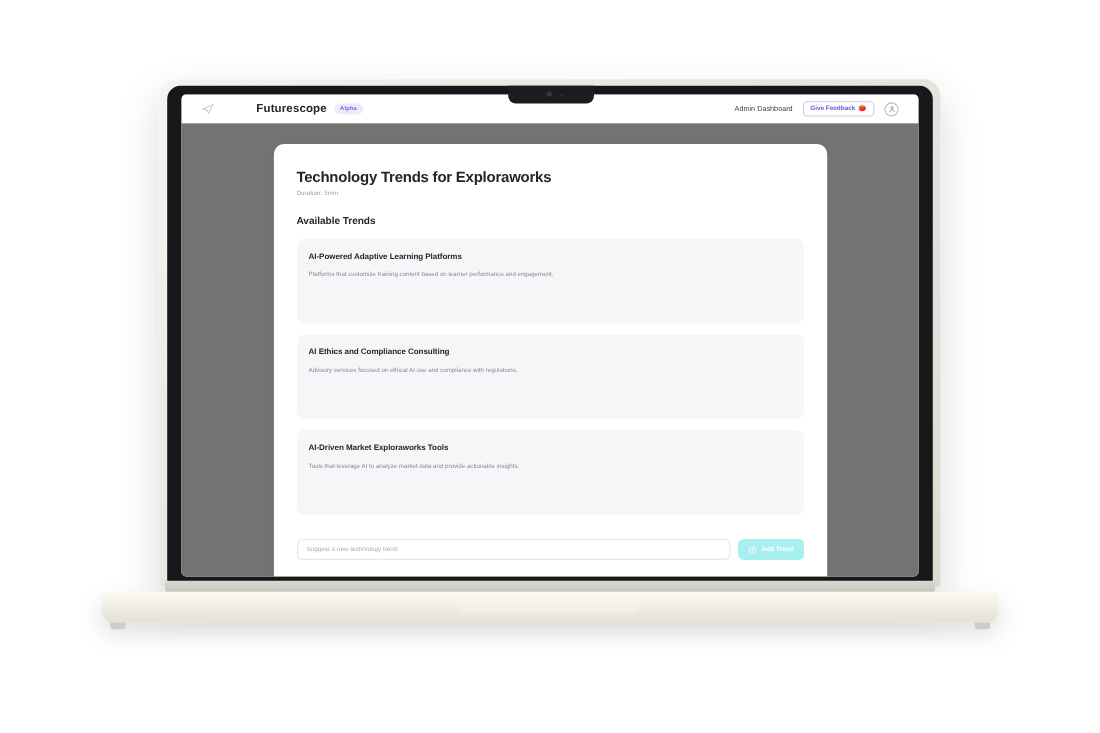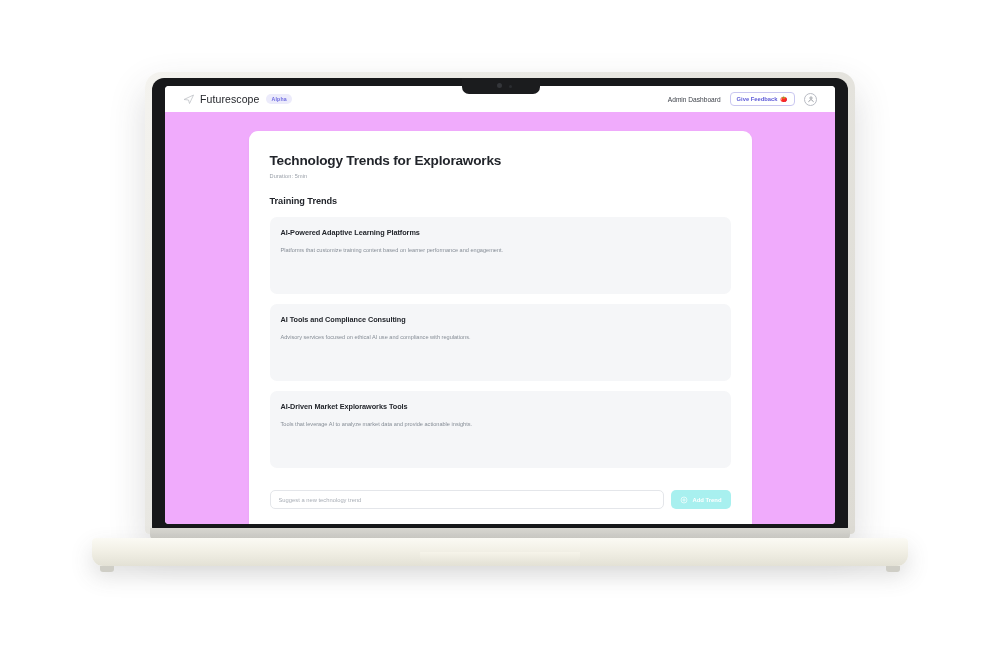--- a/index.html
+++ b/index.html
@@ -122,23 +122,24 @@
     padding: 0 18px;
   }
   .brand {
     display: flex;
     align-items: center;
     gap: 5px;
   }
   .brand-icon { width: 12px; height: 12px; display: block; opacity: .55; }
   .brand-name {
     font-size: 10.5px;
-    font-weight: 400;
+    font-weight: 700;
     color: #24262b;
     letter-spacing: .1px;
+    margin-left: 33px;
   }
   .badge-alpha {
     font-size: 5.2px;
     font-weight: 700;
     color: #6d6ae0;
     background: #ecebfb;
     border-radius: 9px;
     padding: 2px 5px;
     letter-spacing: .2px;
     margin-left: 2px;
@@ -173,21 +174,21 @@
     width: 13px; height: 13px;
     border-radius: 50%;
     border: 1px solid #b9bcc4;
     display: flex; align-items: center; justify-content: center;
     background: #fff;
   }
   .avatar-btn svg { width: 8px; height: 8px; }
 
   
   .page-body {
-    background: #f0abfc;
+    background: #737373;
     height: 412px;
     padding: 19px 0 0 0;
     overflow: hidden;
   }
   .content-card {
     margin: 0 auto;
     width: 503px;
     background: #ffffff;
     border-radius: 9px;
     padding: 22px 21px 20px 21px;
@@ -353,31 +354,31 @@
           </div>
         </div>
       </div>
 
       <div class="page-body">
         <div class="content-card">
 
           <h1 class="page-title">Technology Trends for Exploraworks</h1>
           <div class="duration">Duration: 5min</div>
 
-          <h2 class="section-title">Training Trends</h2>
+          <h2 class="section-title">Available Trends</h2>
 
           <div class="trend-grid">
 
             <div class="trend-card">
               <div class="trend-card-title">AI-Powered Adaptive Learning Platforms</div>
               <div class="trend-card-desc">Platforms that customize training content based on learner performance and engagement.</div>
             </div>
 
             <div class="trend-card">
-              <div class="trend-card-title">AI Tools and Compliance Consulting</div>
+              <div class="trend-card-title">AI Ethics and Compliance Consulting</div>
               <div class="trend-card-desc">Advisory services focused on ethical AI use and compliance with regulations.</div>
             </div>
 
             <div class="trend-card">
               <div class="trend-card-title">AI-Driven Market Exploraworks Tools</div>
               <div class="trend-card-desc">Tools that leverage AI to analyze market data and provide actionable insights.</div>
             </div>
 
 
           </div>

